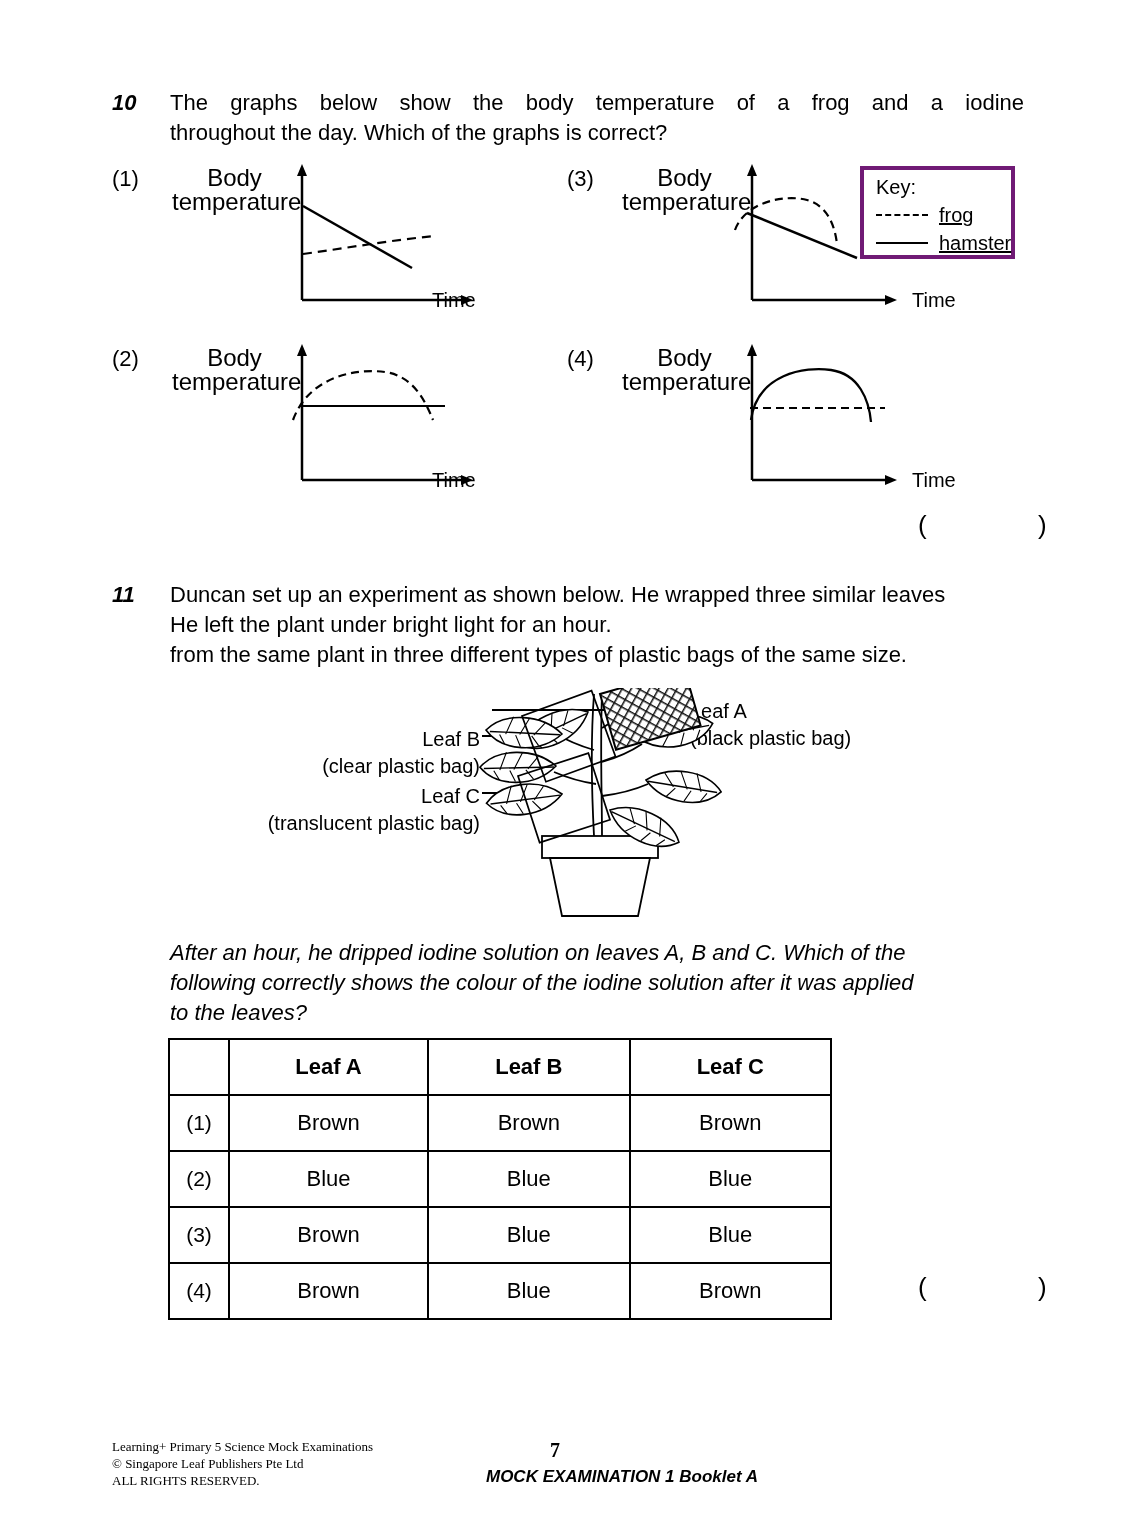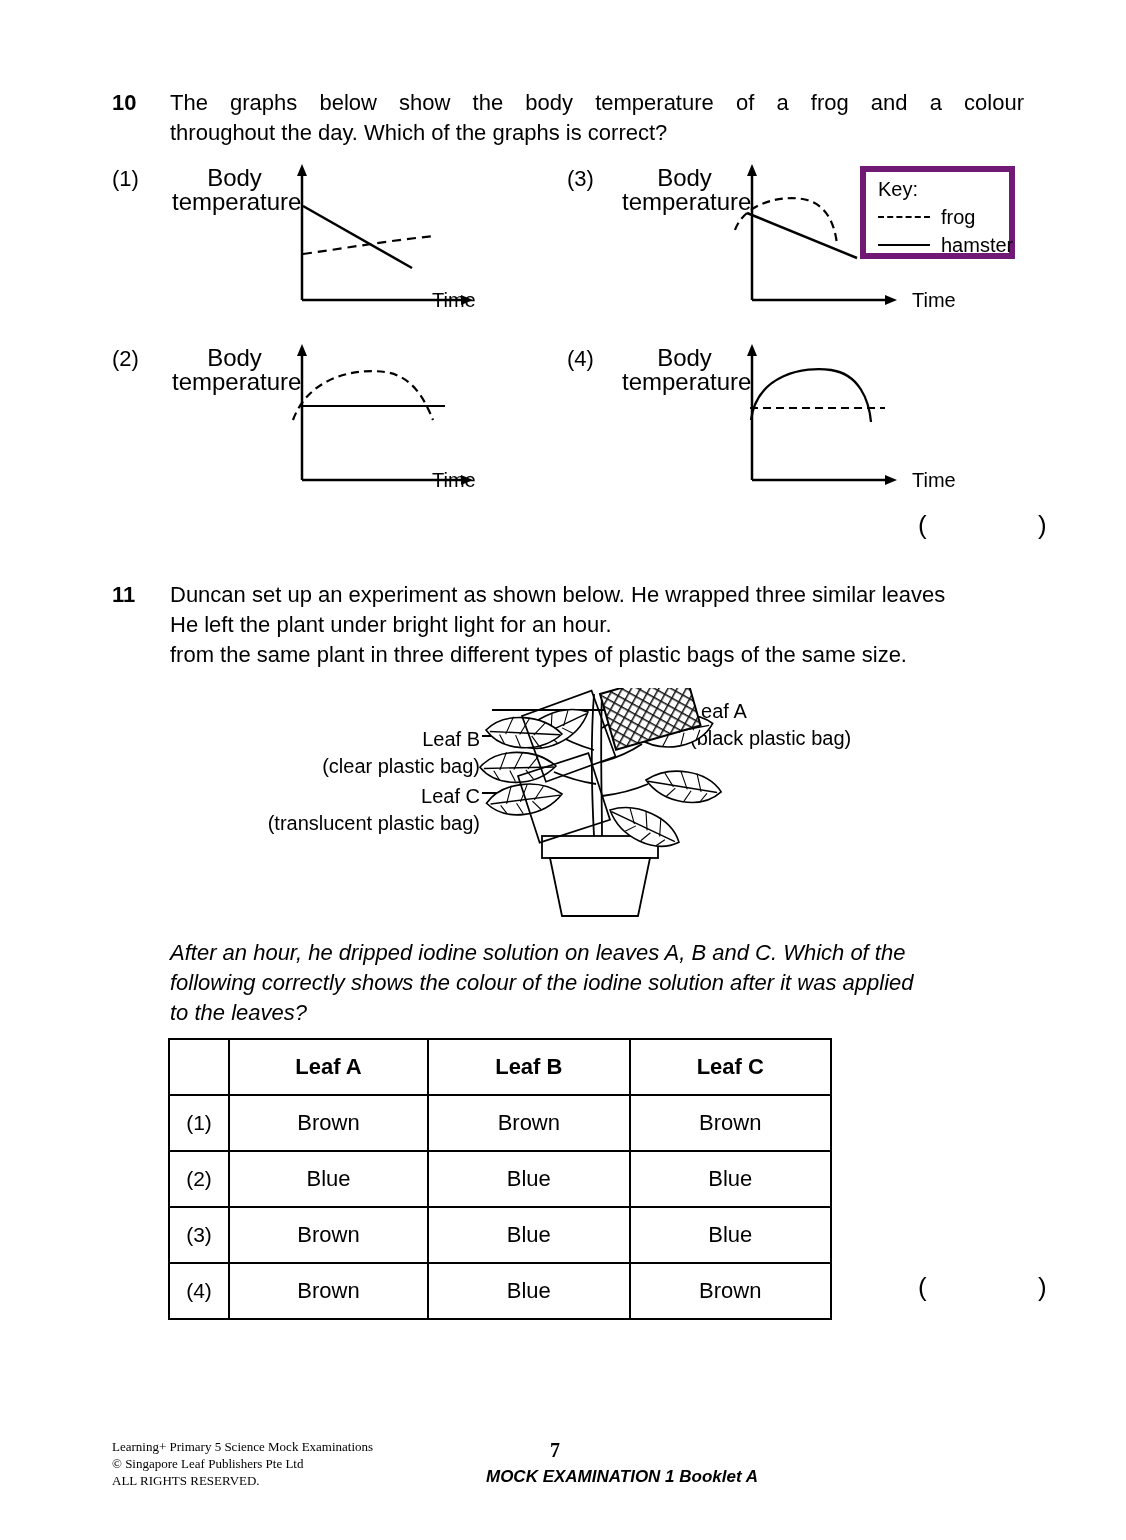--- a/index.html
+++ b/index.html
@@ -31,20 +31,21 @@
     width: 912px;
   }
   .q-num {
     position: absolute;
     left: 0;
     top: 0;
     width: 46px;
     font-weight: bold;
     font-size: 22px;
     line-height: 30px;
+    font-style: italic;
   }
   .q-body {
     margin-left: 58px;
     font-size: 22px;
     line-height: 30px;
   }
   .q-body p { margin: 0; }
   .justify-line { text-align: justify; text-align-last: justify; }
   .plain-line { text-align: left; }
 
@@ -89,21 +90,21 @@
     white-space: nowrap;
   }
 
   
   #key-box {
     position: absolute;
     left: 860px;
     top: 166px;
     width: 155px;
     height: 93px;
-    border: 6px solid #701a75;
+    border: 4px solid #701a75;
     background: #fff;
   }
   #key-title {
     position: absolute;
     left: 12px;
     top: 5px;
     font-size: 20px;
     line-height: 24px;
   }
   .key-row {
@@ -112,20 +113,21 @@
     width: 140px;
     height: 26px;
   }
   .key-row .key-text {
     position: absolute;
     left: 65px;
     top: 0;
     font-size: 20px;
     line-height: 26px;
     white-space: nowrap;
+    text-decoration: underline;
   }
   .key-row .key-swatch {
     position: absolute;
     left: 2px;
     top: 12px;
     width: 52px;
     height: 0;
   }
   .swatch-dashed { border-top: 2px dashed #000; }
   .swatch-solid  { border-top: 2px solid #000; }
@@ -221,21 +223,21 @@
   }
 </style>
 </head>
 <body>
 
 <div class="page">
 
   <div class="question" id="q10" style="top:88px;">
     <div class="q-num">10</div>
     <div class="q-body">
-      <p class="justify-line">The graphs below show the body temperature of a frog and a colour</p>
+      <p class="justify-line">The graphs below show the body temperature of a frog and a iodine</p>
       <p class="plain-line">throughout the day. Which of the graphs is correct?</p>
     </div>
   </div>
 
   <div id="q10-options">
 
     <div class="opt" style="left:0px; top:0px;">
       <div class="opt-label">(1)</div>
       <div class="axis-title" style="left:60px; top:8px; width:125px;">
         <span>Body</span><br>

